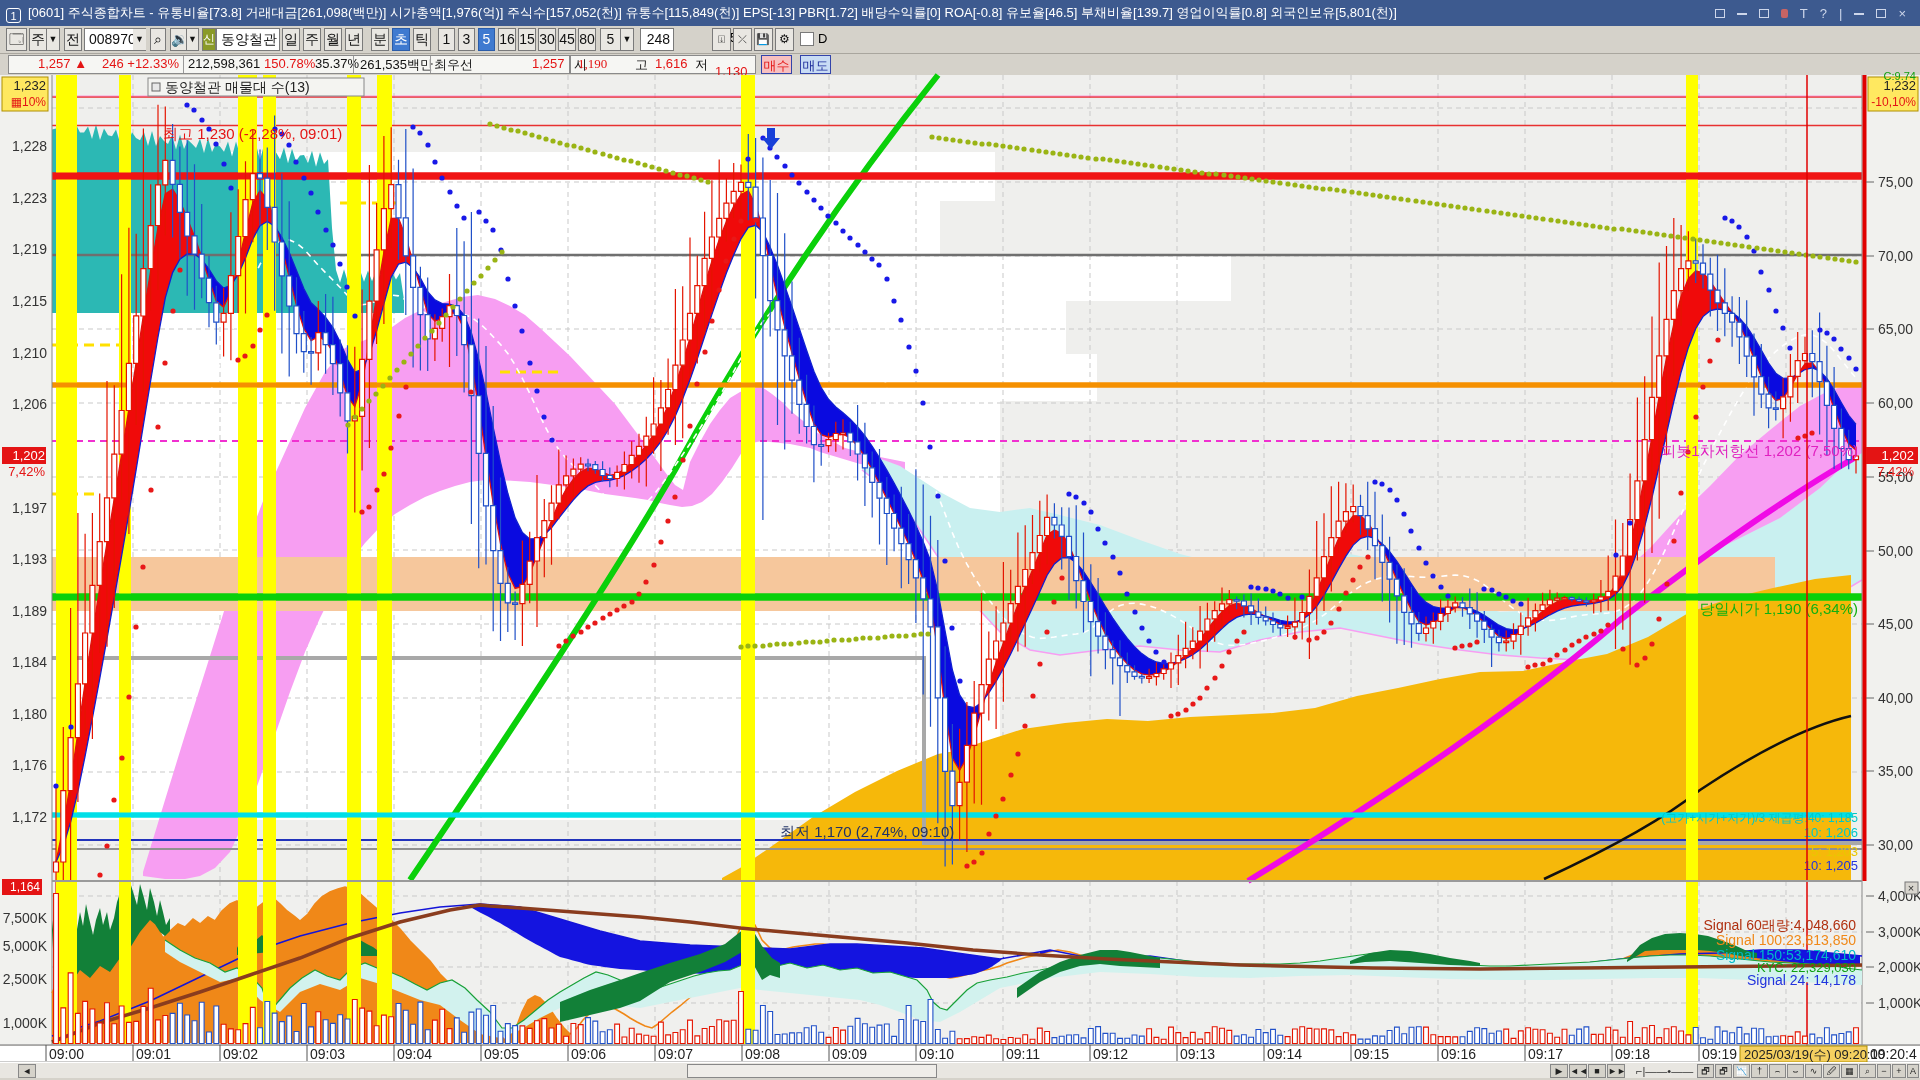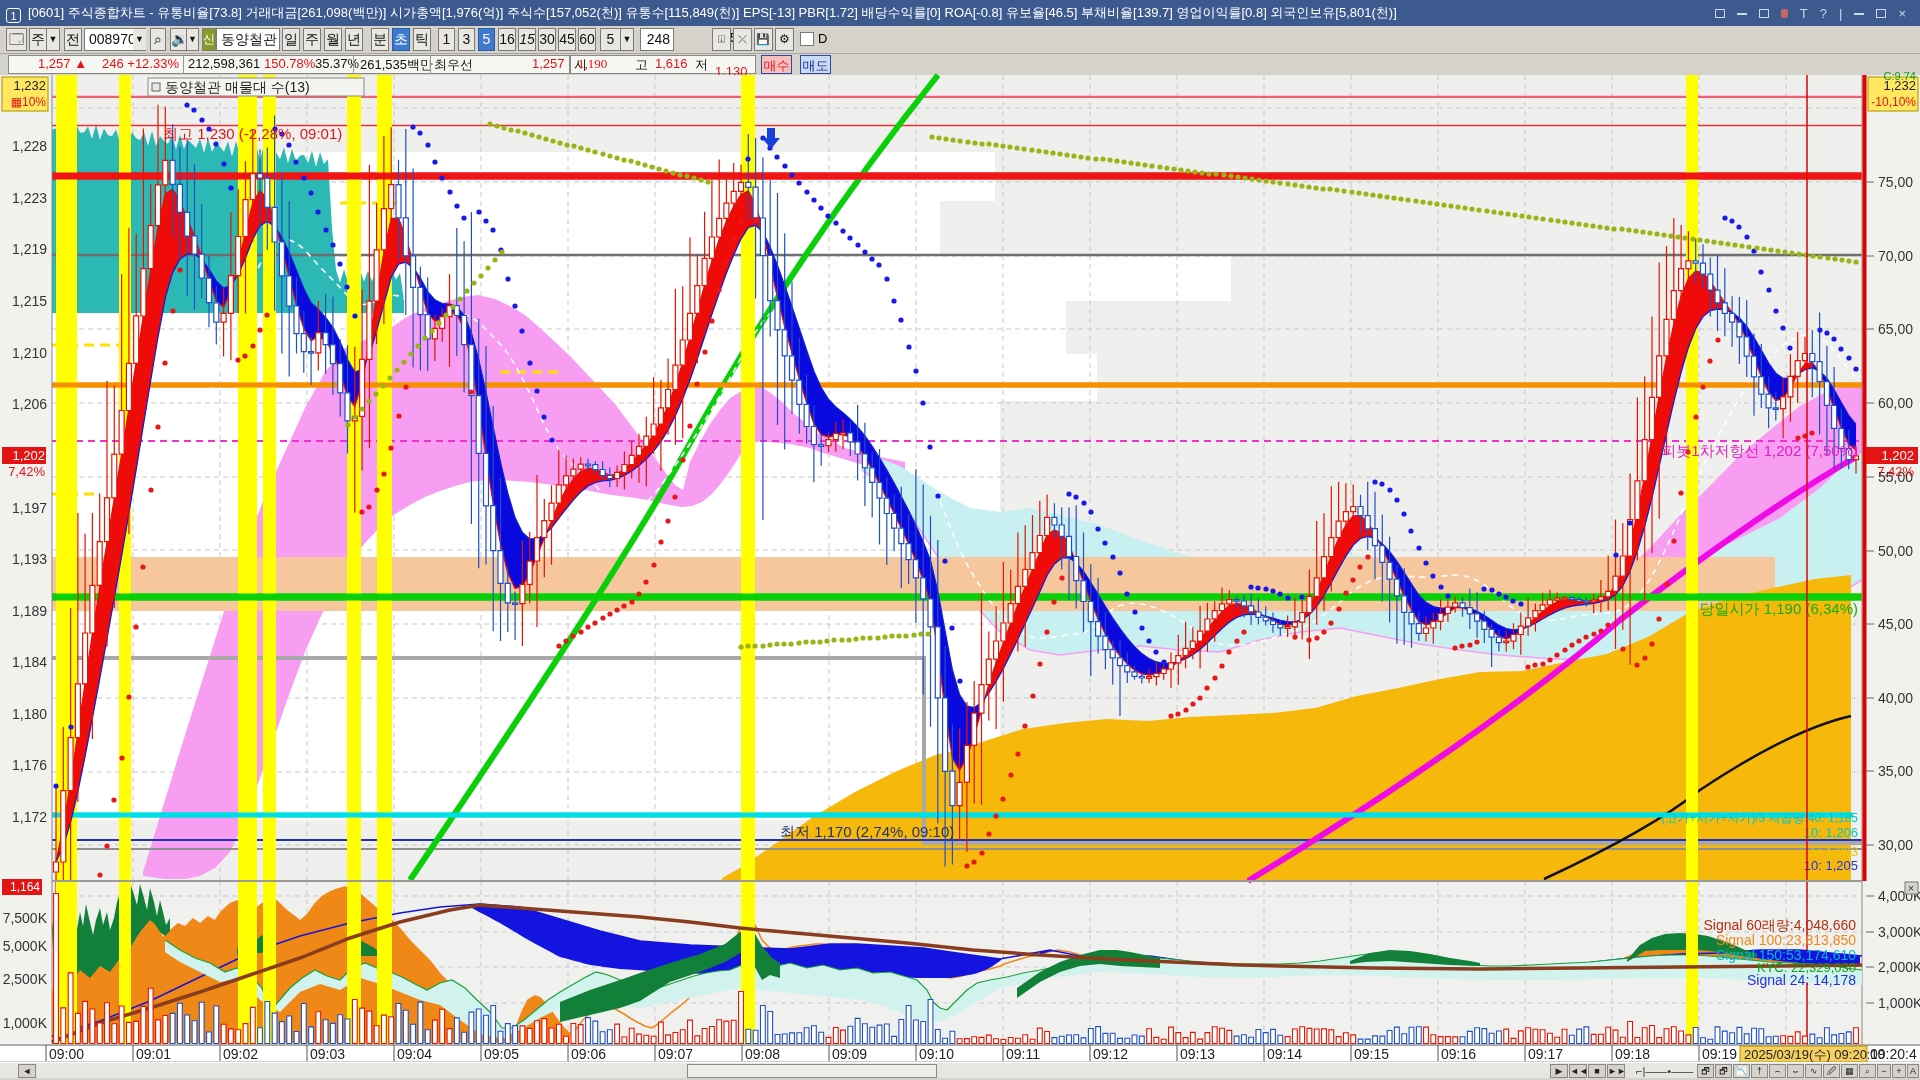--- a/index.html
+++ b/index.html
@@ -39,24 +39,24 @@
     <div class="tb" style="left:303px;width:18px;">주</div>
 <div class="tb" style="left:324px;width:18px;">월</div>
     <div class="tb" style="left:345px;width:18px;">년</div>
 <div class="tb" style="left:371px;width:18px;">분</div>
     <div class="tb tbsel" style="left:392px;width:18px;">초</div>
 <div class="tb" style="left:413px;width:18px;">틱</div>
 <div class="tb" style="left:438px;width:17px;">1</div>
     <div class="tb" style="left:458px;width:17px;">3</div>
 <div class="tb tbsel" style="left:478px;width:17px;">5</div>
     <div class="tb" style="left:498px;width:18px;">16</div>
-<div class="tb" style="left:518px;width:18px;font-style:italic;">15</div>
+<div class="tb" style="left:518px;width:18px;">15</div>
     <div class="tb" style="left:538px;width:18px;">30</div>
 <div class="tb" style="left:558px;width:18px;">45</div>
-    <div class="tb" style="left:578px;width:18px;">60</div>
+    <div class="tb" style="left:578px;width:18px;">80</div>
 <div class="tb" style="left:600px;width:21px;">5</div>
     <div class="tb" style="left:620px;width:14px;font-size:9px;">▼</div>
 <div class="tb tbw" style="left:640px;width:34px;text-align:right;padding-right:3px;">248</div>
 <div style="position:absolute;left:676px;top:5px;font-size:12px;margin-left:44px;">/4513</div>
 <div class="tb" style="left:712px;width:19px;font-size:11px;">⍗</div>
     <div class="tb" style="left:733px;width:19px;font-size:11px;">⤫</div>
 <div class="tb" style="left:754px;width:19px;font-size:11px;">💾</div>
     <div class="tb" style="left:775px;width:19px;font-size:12px;">⚙</div>
 <div class="tb tbw" style="left:800px;width:14px;height:14px;top:6px;"></div>
 <div style="position:absolute;left:818px;top:5px;font-size:13px;">D</div>

